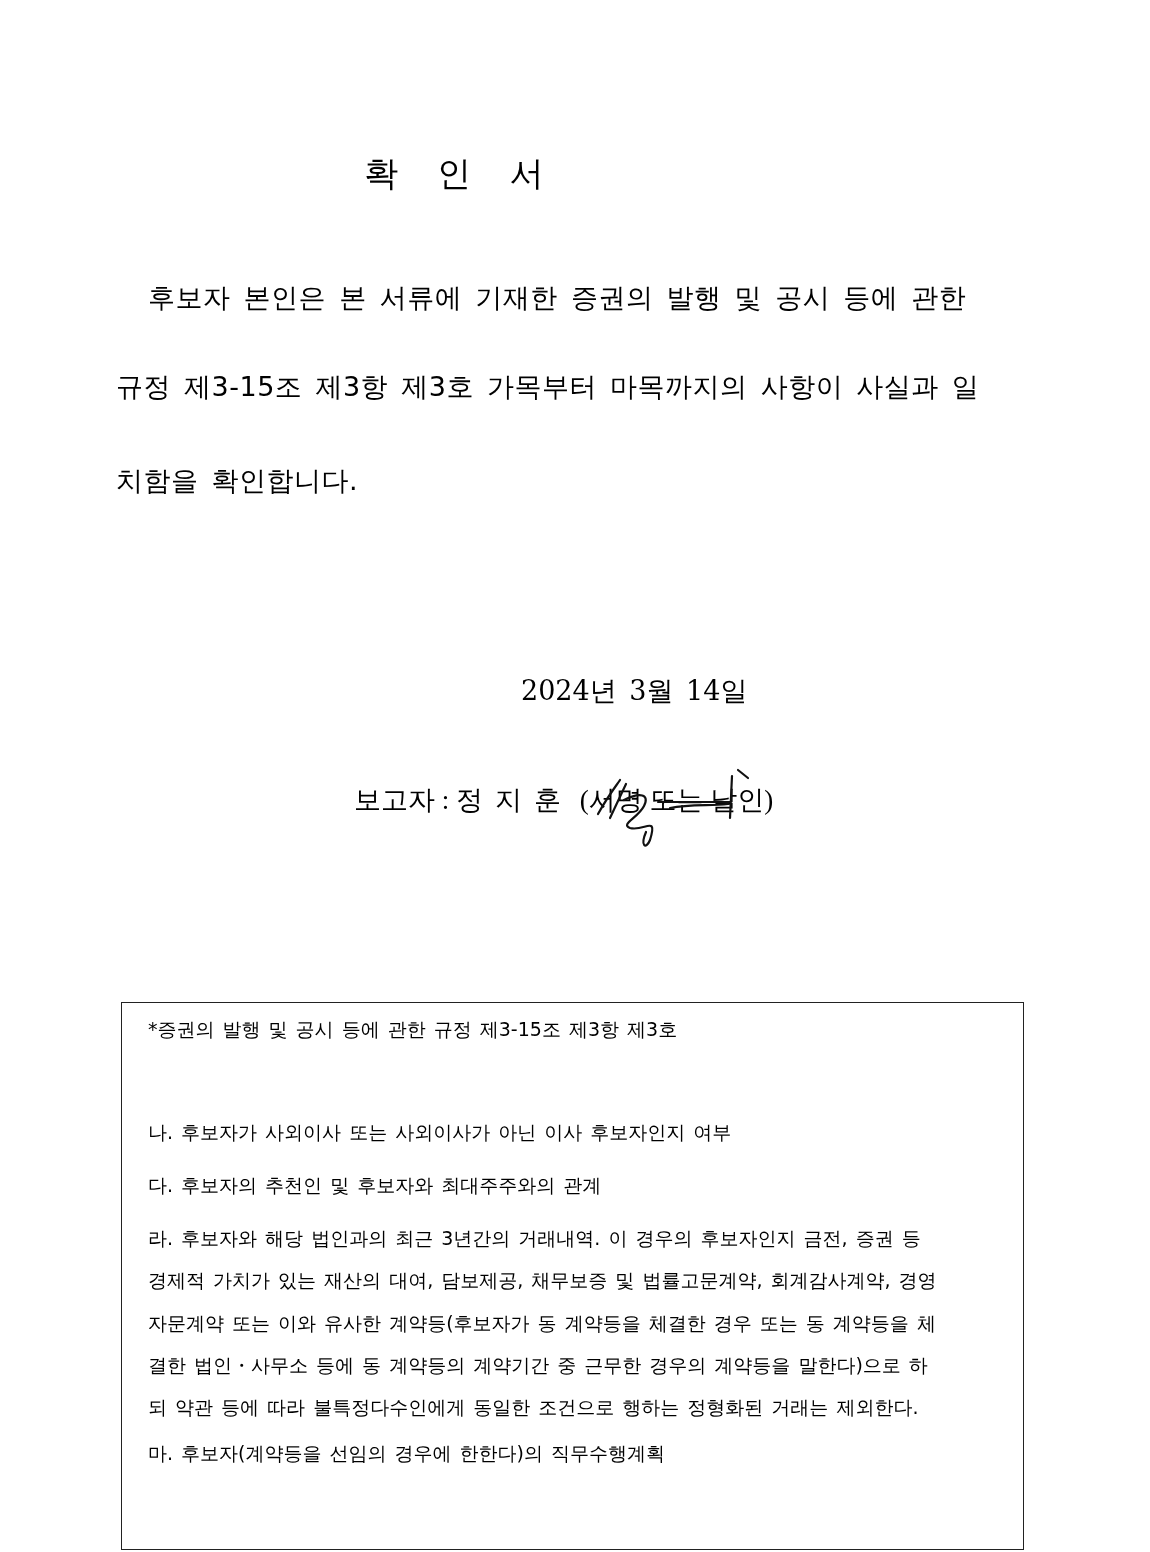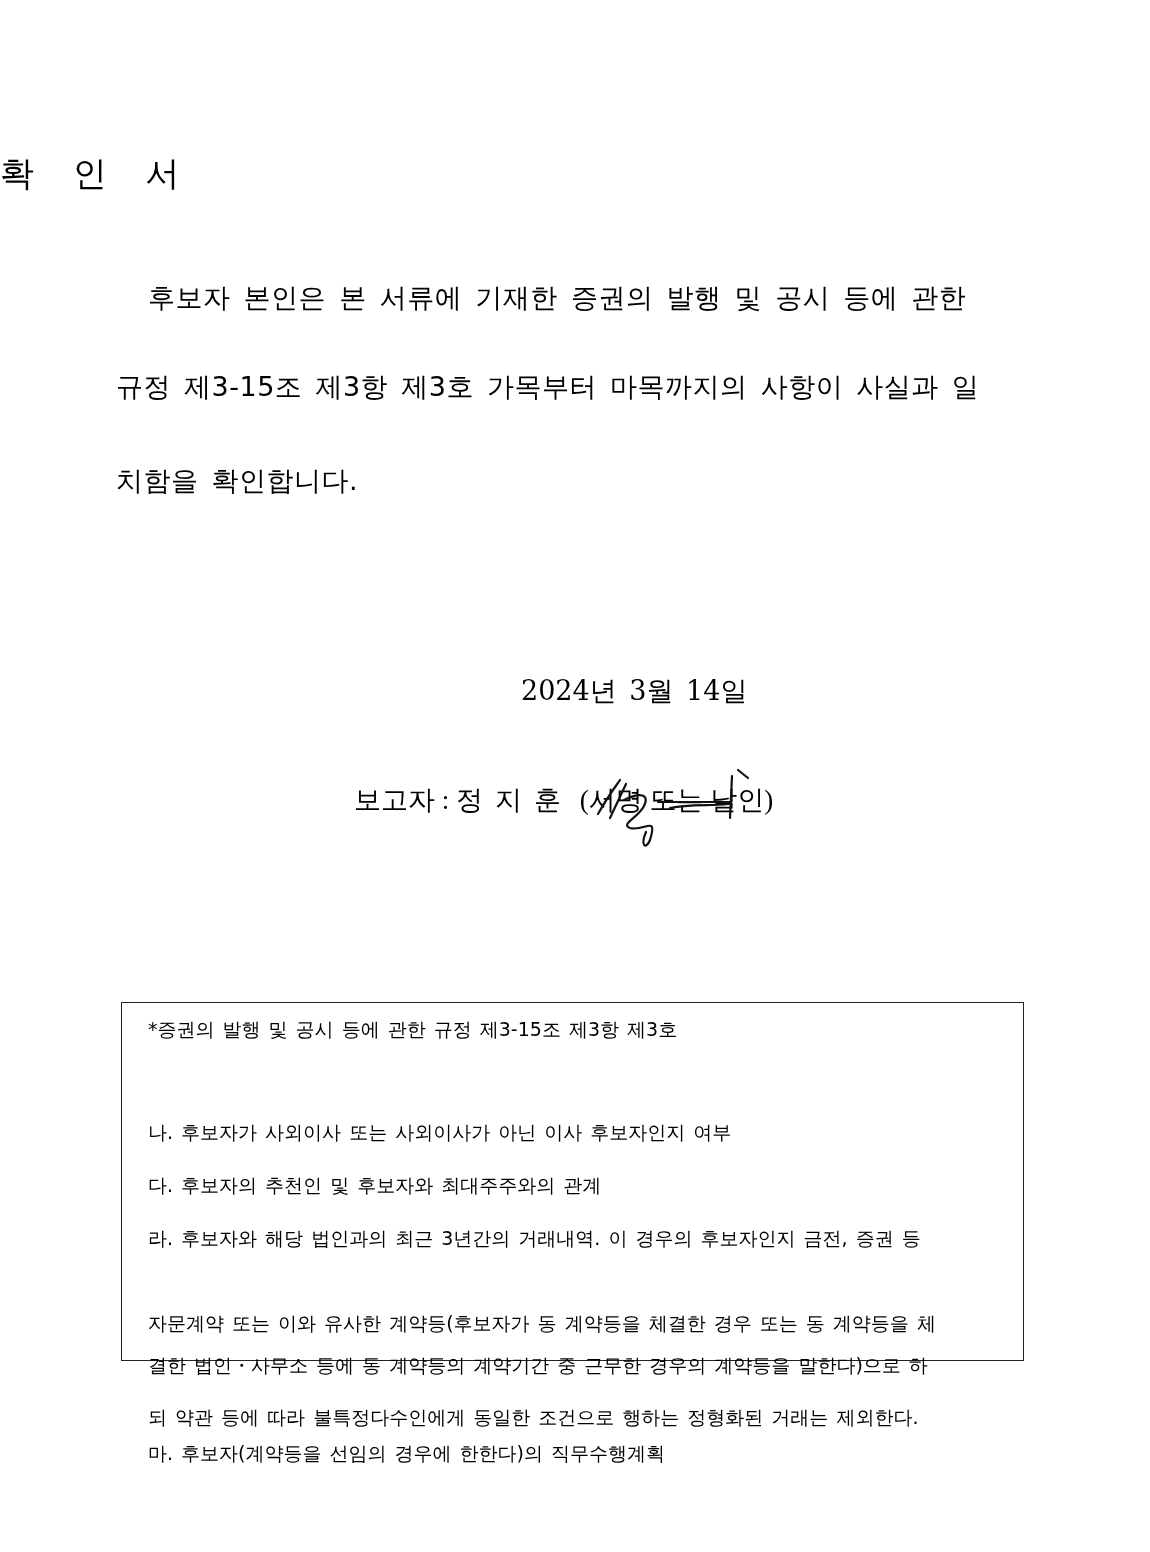--- a/index.html
+++ b/index.html
@@ -13,20 +13,21 @@
       position: relative;
       overflow: hidden;
       color: #000000;
       font-family: "DejaVu Sans", "Liberation Sans", sans-serif;
     }
     .title {
       position: absolute;
       left: 0;
       top: 148px;
       width: 922px;
+      text-align: center;
       font-size: 34px;
       letter-spacing: 14px;
       line-height: 50px;
     }
     .body-line {
       position: absolute;
       left: 116px;
       font-size: 27px;
       line-height: 40px;
       white-space: nowrap;
@@ -67,21 +68,21 @@
       top: -14px;
       width: 220px;
       height: 90px;
       pointer-events: none;
     }
     .box {
       position: absolute;
       left: 121px;
       top: 1002px;
       width: 903px;
-      height: 359px;
+      height: 548px;
       border: 1.5px solid #222;
       box-sizing: border-box;
     }
     .box-line {
       position: absolute;
       left: 26px;
       font-size: 19px;
       line-height: 28px;
       white-space: nowrap;
       word-spacing: 2px;
@@ -111,19 +112,20 @@
         <path d="M18 48 C 28 30, 36 20, 40 14 M 30 52 L 46 18 M 44 34 C 60 26, 70 28, 64 40 C 58 52, 40 58, 50 62 C 64 66, 78 48, 70 74 C 66 84, 60 80, 66 66 M 78 36 L 150 36 M 90 42 C 110 38, 130 40, 148 38 M 152 10 L 150 52 M 158 4 L 168 12" fill="none" stroke="#111" stroke-width="2.2" stroke-linecap="round" stroke-linejoin="round"></path>
       </svg>
     </span>
   </div>
 
   <div class="box">
     <div class="box-line" style="top:12px">*증권의 발행 및 공시 등에 관한 규정 제3-15조 제3항 제3호</div>
     <div class="box-line" style="top:115px">나. 후보자가 사외이사 또는 사외이사가 아닌 이사 후보자인지 여부</div>
     <div class="box-line" style="top:168px">다. 후보자의 추천인 및 후보자와 최대주주와의 관계</div>
     <div class="box-line" style="top:221px">라. 후보자와 해당 법인과의 최근 3년간의 거래내역. 이 경우의 후보자인지 금전, 증권 등</div>
+    <div class="box-line" style="top:263px">경제적 가치가 있는 재산의 대여, 담보제공, 채무보증 및 법률고문계약, 회계감사계약, 경영</div>
     <div class="box-line" style="top:306px">자문계약 또는 이와 유사한 계약등(후보자가 동 계약등을 체결한 경우 또는 동 계약등을 체</div>
     <div class="box-line" style="top:348px">결한 법인・사무소 등에 동 계약등의 계약기간 중 근무한 경우의 계약등을 말한다)으로 하</div>
-    <div class="box-line" style="top:400px">되 약관 등에 따라 불특정다수인에게 동일한 조건으로 행하는 정형화된 거래는 제외한다.</div>
+    <div class="box-line" style="top:390px">되 약관 등에 따라 불특정다수인에게 동일한 조건으로 행하는 정형화된 거래는 제외한다.</div>
     <div class="box-line" style="top:436px">마. 후보자(계약등을 선임의 경우에 한한다)의 직무수행계획</div>
   </div>
 
 </div>
 
 </body></html>

